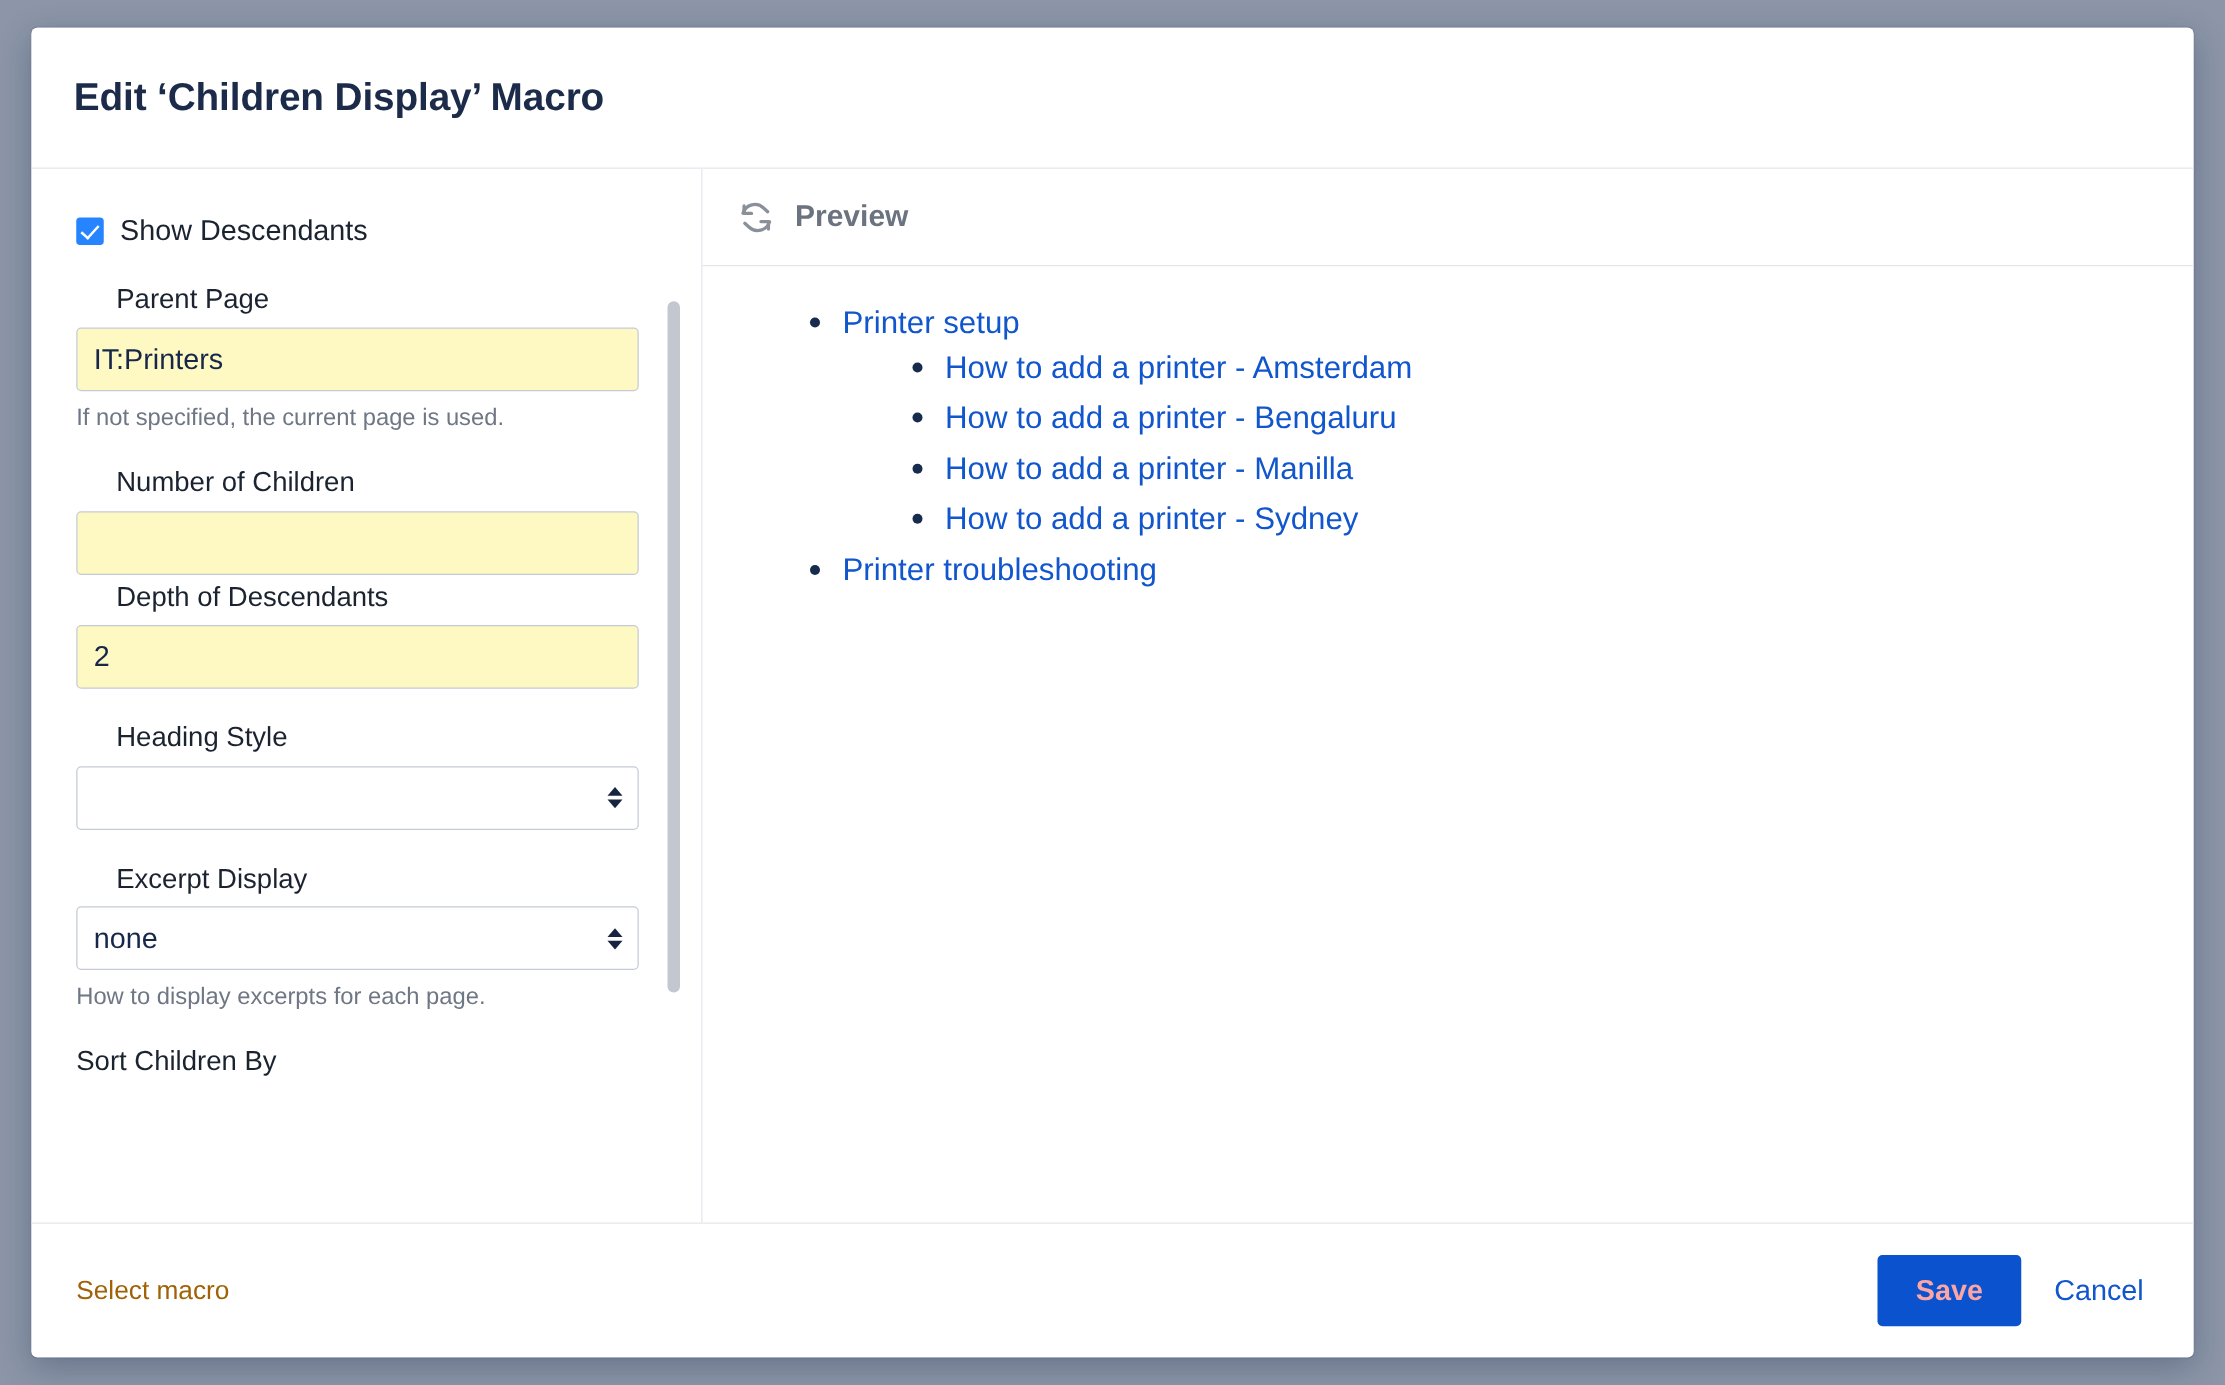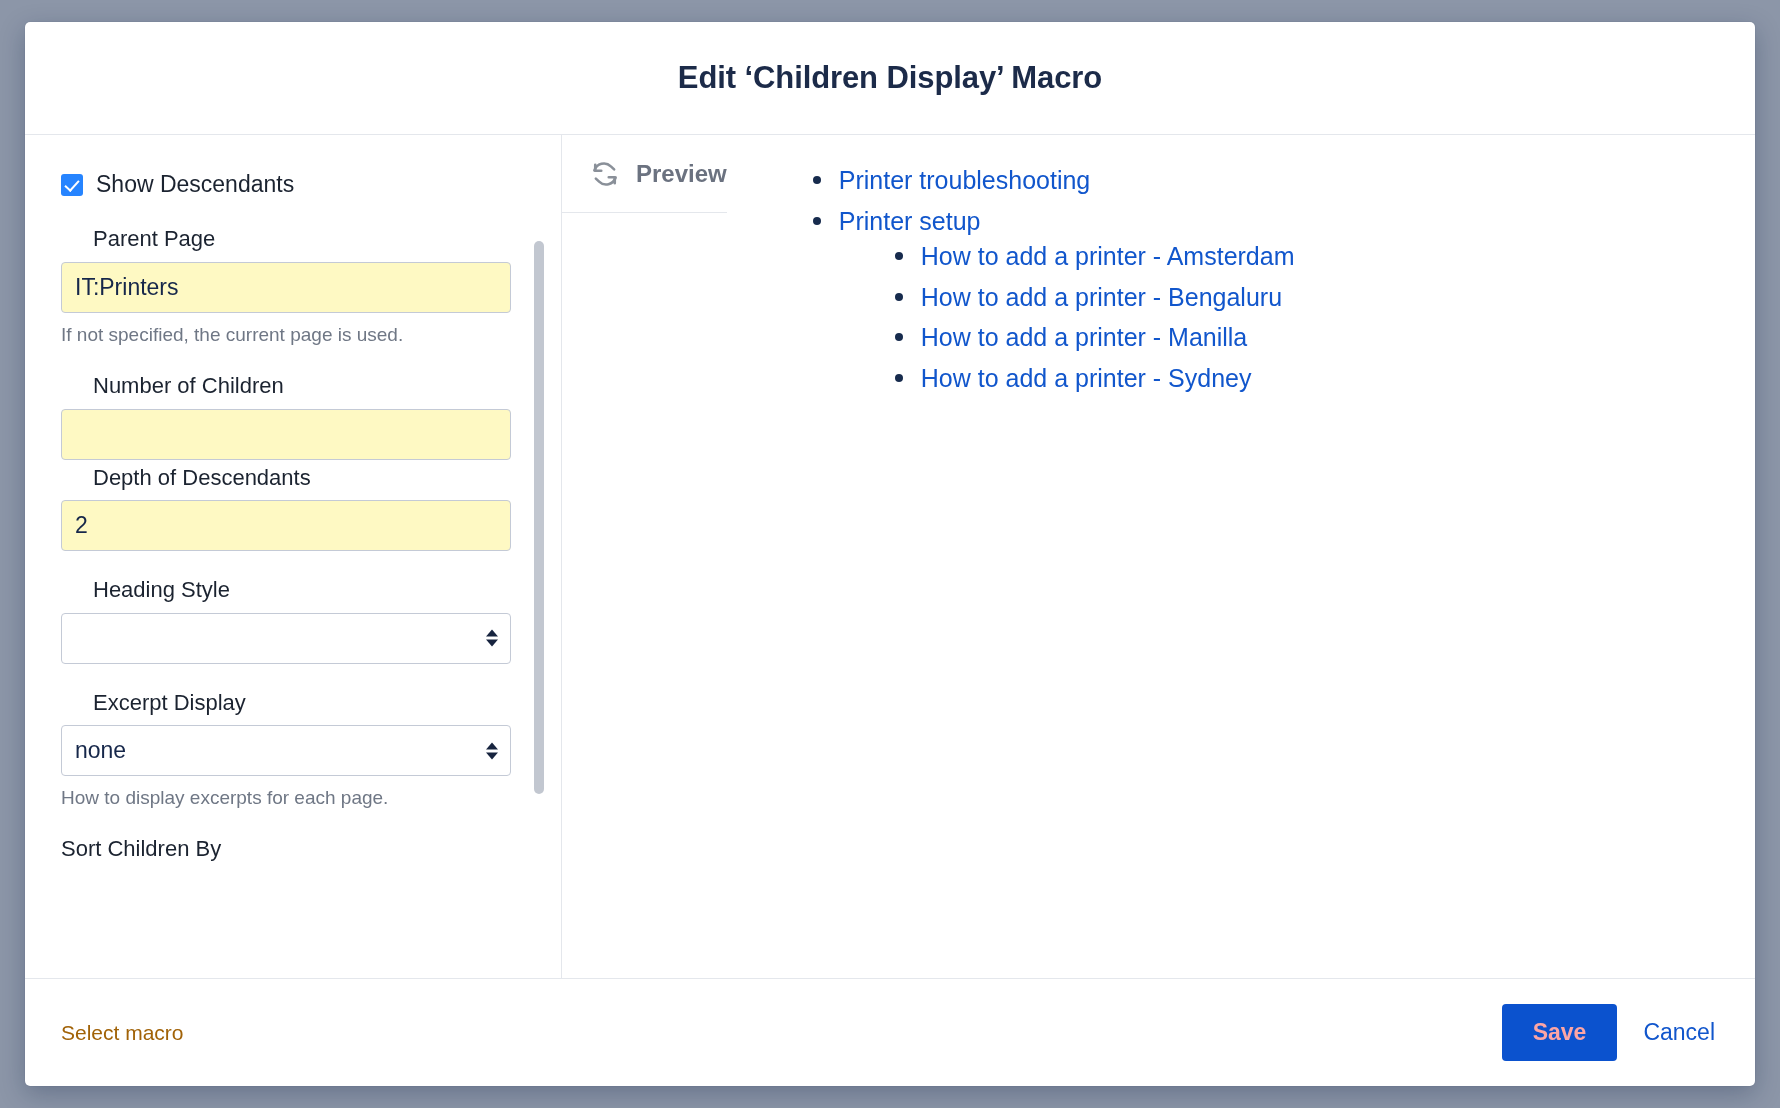--- a/index.html
+++ b/index.html
@@ -22,21 +22,20 @@
     overflow: hidden;
   }
   
   .dlg-header {
     flex: 0 0 auto;
     height: 113px;
     border-bottom: 1px solid #e4e7ec;
     display: flex;
     align-items: center;
     padding: 14px 34px;
-    justify-content: center;
   }
   .dlg-title {
     font-size: 31px;
     font-weight: 600;
     color: #1c2b49;
     letter-spacing: -0.1px;
     line-height: 1.2;
   }
   
   .dlg-body {
@@ -150,21 +149,21 @@
   }
   .cut-label {
     font-size: 22px;
     color: #1b2330;
     margin-top: 4px;
   }
   
   .preview-pane {
     flex: 1 1 auto;
     display: flex;
-    flex-direction: row;
+    flex-direction: column;
     min-width: 0;
   }
   .preview-head {
     flex: 0 0 auto;
     height: 78px;
     display: flex;
     align-items: center;
     gap: 16px;
     padding: 0 0 0 28px;
     border-bottom: 1px solid #e4e7ec;
@@ -317,24 +316,20 @@
             <polyline points="4.2,4.6 4.2,9.4 9.0,9.4"></polyline>
             <path d="M20.5 14.8a8 8 0 0 1-13.2 3.3l-2.6-2.4"></path>
             <polyline points="19.8,19.4 19.8,14.6 15.0,14.6"></polyline>
           </svg>
         </span>
         <div class="preview-title">Preview</div>
       </div>
 
       <div class="preview-body">
         <ul class="tree">
-          <li>
-            <span class="bullet"></span>
-            <a class="page-link">Printer troubleshooting</a>
-          </li>
           <li>
             <span class="bullet"></span>
             <a class="page-link">Printer setup</a>
             <ul>
               <li>
                 <span class="bullet"></span>
                 <a class="page-link">How to add a printer - Amsterdam</a>
               </li>
               <li>
                 <span class="bullet"></span>
@@ -343,20 +338,24 @@
               <li>
                 <span class="bullet"></span>
                 <a class="page-link">How to add a printer - Manilla</a>
               </li>
               <li>
                 <span class="bullet"></span>
                 <a class="page-link">How to add a printer - Sydney</a>
               </li>
             </ul>
           </li>
+          <li>
+            <span class="bullet"></span>
+            <a class="page-link">Printer troubleshooting</a>
+          </li>
         </ul>
       </div>
     </div>
   </div>
 
   <div class="dlg-footer">
     <span class="link-btn">Select macro</span>
     <div class="footer-right">
       <button class="btn-save">Save</button>
       <span class="btn-cancel">Cancel</span>

